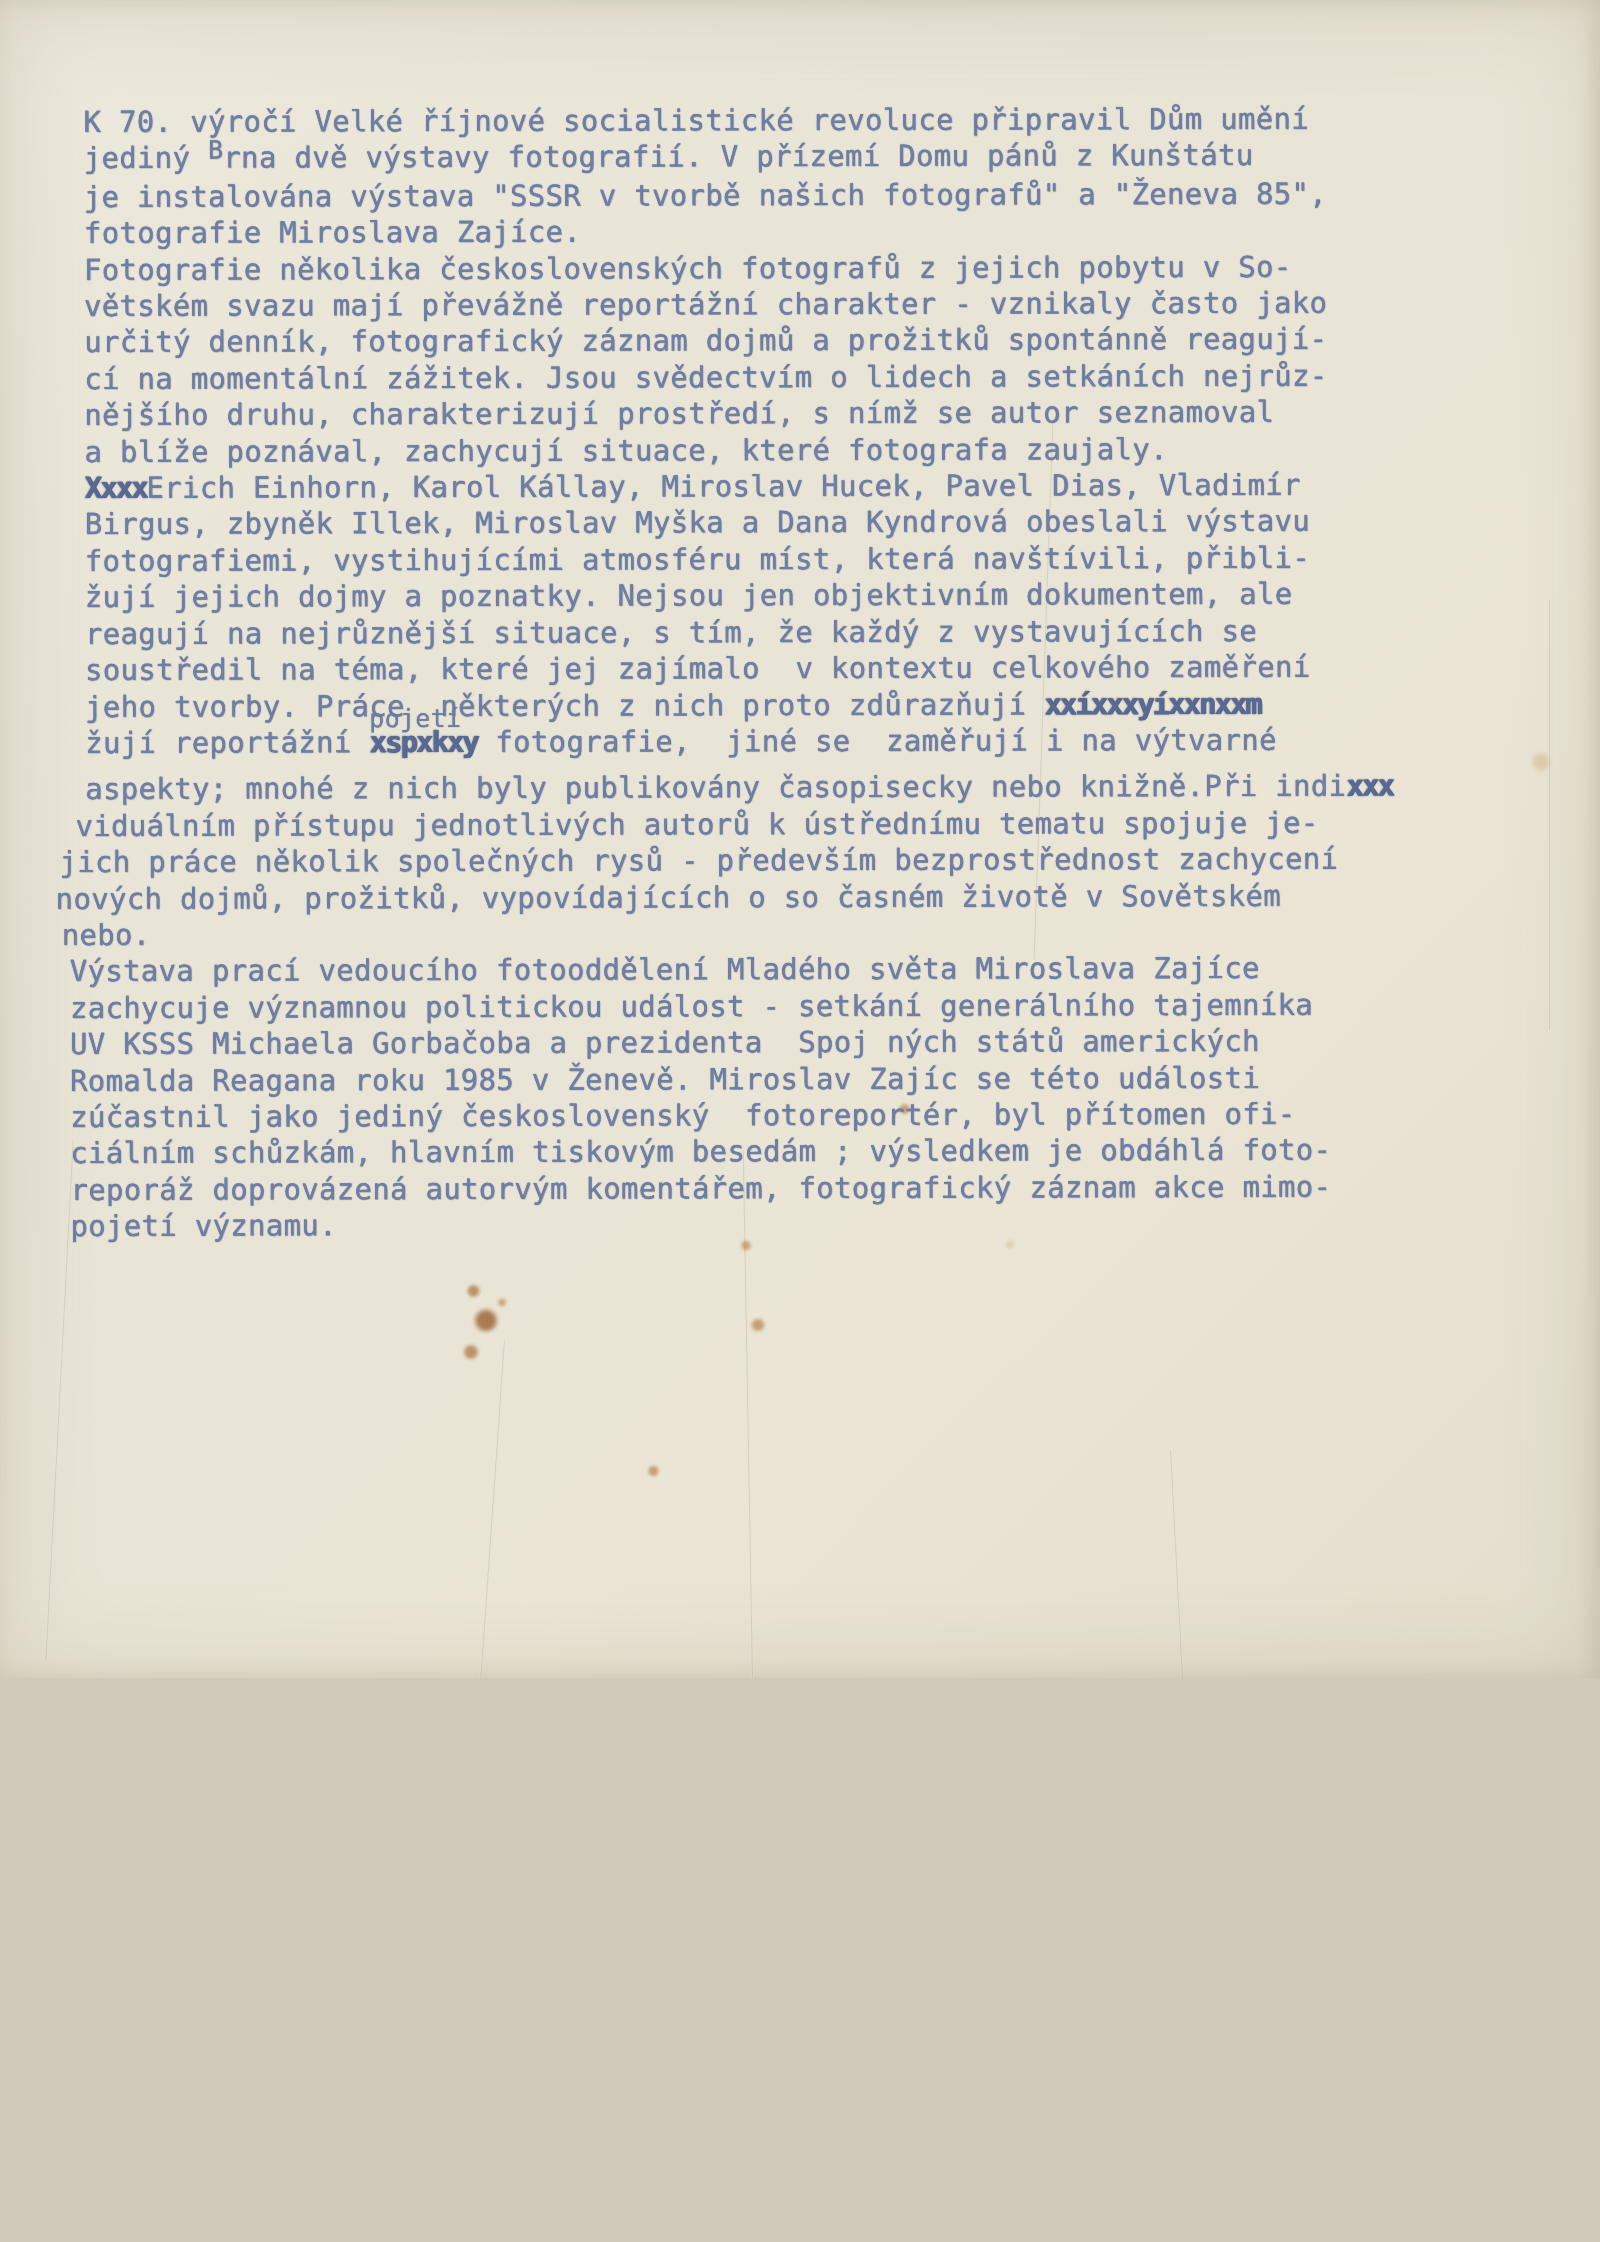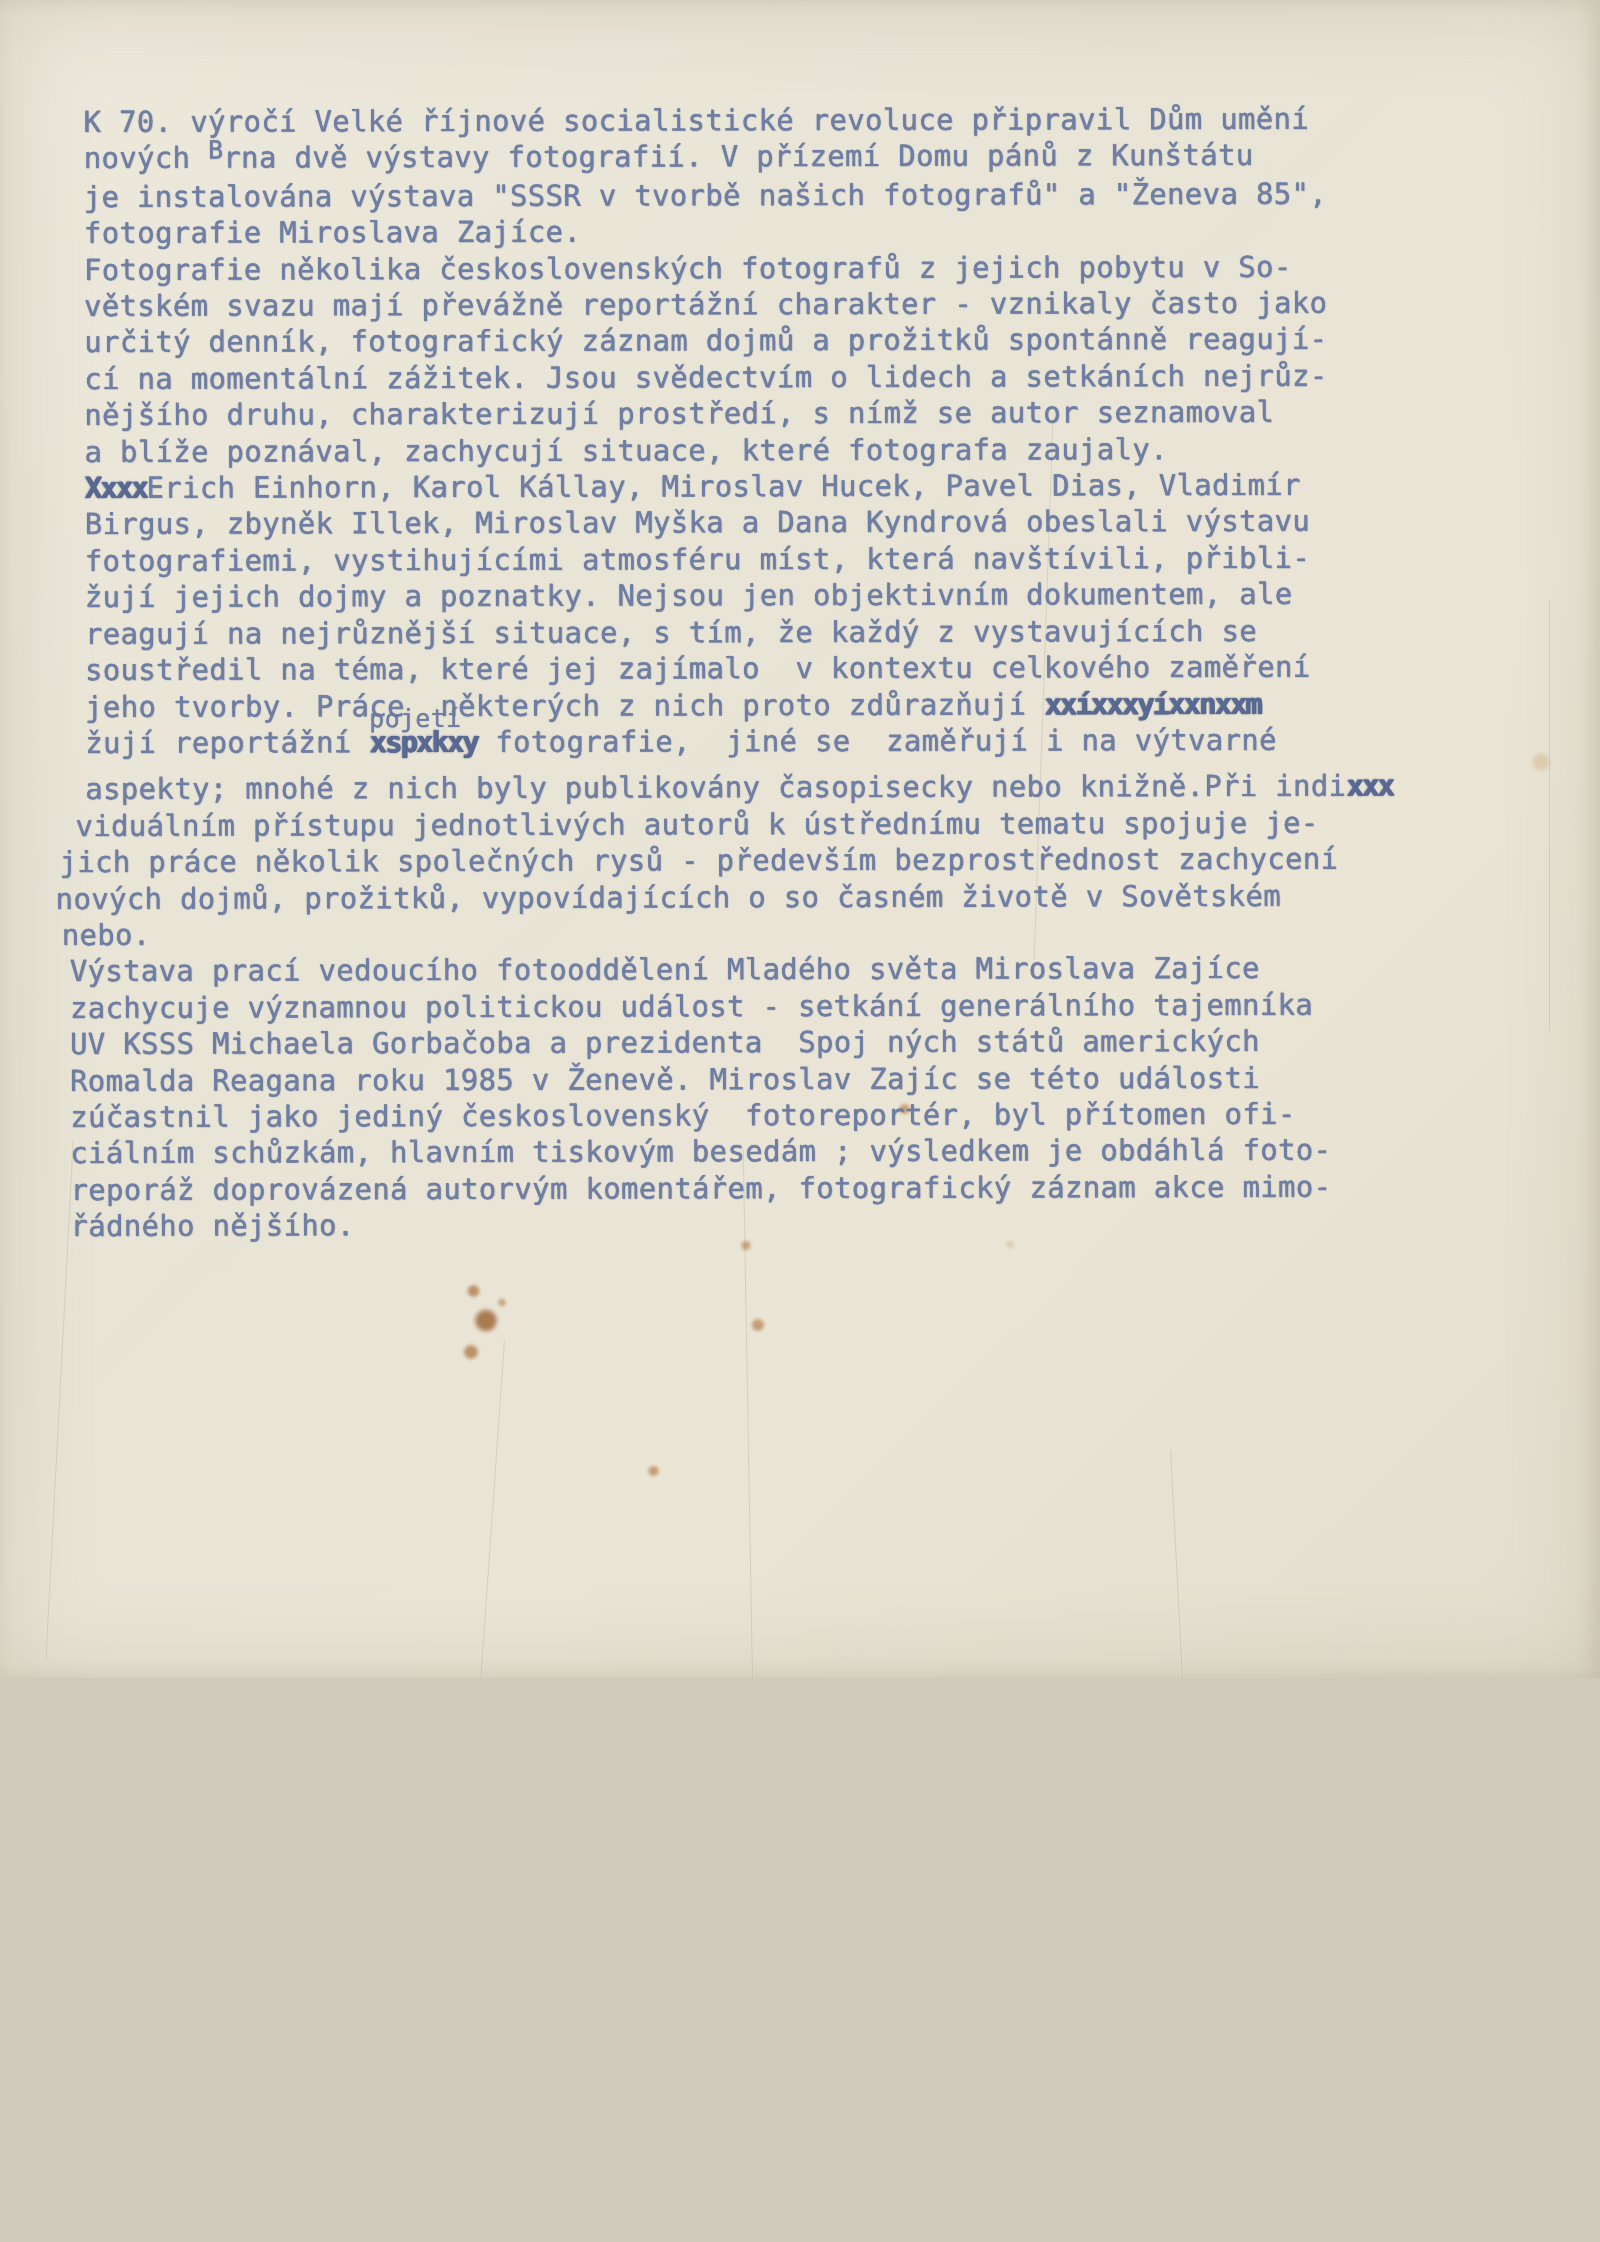--- a/index.html
+++ b/index.html
@@ -93,21 +93,21 @@
       <div class="stain" style="left: 472px; top: 1308px; width: 28px; height: 25px; opacity: 0.7; background: radial-gradient(circle, rgb(143, 79, 28) 0%, rgb(143, 79, 28) 40%, transparent 72%);"></div>
       <div class="stain" style="left: 462px; top: 1344px; width: 18px; height: 16px; opacity: 0.6; background: radial-gradient(circle, rgb(160, 92, 34) 0%, rgb(160, 92, 34) 40%, transparent 72%);"></div>
       <div class="stain" style="left: 497px; top: 1298px; width: 10px; height: 9px; opacity: 0.5; background: radial-gradient(circle, rgb(176, 106, 42) 0%, rgb(176, 106, 42) 40%, transparent 72%);"></div>
       <div class="stain" style="left: 647px; top: 1465px; width: 13px; height: 12px; opacity: 0.55; background: radial-gradient(circle, rgb(169, 100, 40) 0%, rgb(169, 100, 40) 40%, transparent 72%);"></div>
       <div class="stain" style="left: 652px; top: 1968px; width: 12px; height: 11px; opacity: 0.5; background: radial-gradient(circle, rgb(169, 100, 40) 0%, rgb(169, 100, 40) 40%, transparent 72%);"></div>
       <div class="stain" style="left: 1530px; top: 752px; width: 22px; height: 20px; opacity: 0.3; background: radial-gradient(circle, rgb(200, 154, 88) 0%, rgb(200, 154, 88) 40%, transparent 72%);"></div>
       <div class="stain" style="left: 1005px; top: 1240px; width: 10px; height: 9px; opacity: 0.3; background: radial-gradient(circle, rgb(200, 154, 88) 0%, rgb(200, 154, 88) 40%, transparent 72%);"></div>
     </div>
   <div class="text-block" id="text-block">
       <div class="line"><span class="seg">K 70. výročí Velké říjnové socialistické revoluce připravil Dům umění</span></div>
-      <div class="line"><span class="seg">nových </span><span class="seg raised">B</span><span class="seg">rna dvě výstavy fotografií. V přízemí Domu pánů z Kunštátu</span></div>
+      <div class="line"><span class="seg">jediný </span><span class="seg raised">B</span><span class="seg">rna dvě výstavy fotografií. V přízemí Domu pánů z Kunštátu</span></div>
       <div class="line"><span class="seg">je instalována výstava "SSSR v tvorbě našich fotografů" a "Ženeva 85",</span></div>
       <div class="line"><span class="seg">fotografie Miroslava Zajíce.</span></div>
       <div class="line"><span class="seg">Fotografie několika československých fotografů z jejich pobytu v So-</span></div>
       <div class="line"><span class="seg">větském svazu mají převážně reportážní charakter - vznikaly často jako</span></div>
       <div class="line"><span class="seg">určitý denník, fotografický záznam dojmů a prožitků spontánně reagují-</span></div>
       <div class="line"><span class="seg">cí na momentální zážitek. Jsou svědectvím o lidech a setkáních nejrůz-</span></div>
       <div class="line"><span class="seg">nějšího druhu, charakterizují prostředí, s nímž se autor seznamoval</span></div>
       <div class="line"><span class="seg">a blíže poznával, zachycují situace, které fotografa zaujaly.</span></div>
       <div class="line"><span class="seg overtype">Xxxx</span><span class="seg">Erich Einhorn, Karol Kállay, Miroslav Hucek, Pavel Dias, Vladimír</span></div>
       <div class="line"><span class="seg">Birgus, zbyněk Illek, Miroslav Myška a Dana Kyndrová obeslali výstavu</span></div>
@@ -122,15 +122,15 @@
       <div class="line" style="margin-left: -26px;"><span class="seg">jich práce několik společných rysů - především bezprostřednost zachycení</span></div>
       <div class="line" style="margin-left: -30px;"><span class="seg">nových dojmů, prožitků, vypovídajících o so časném životě v Sovětském</span></div>
       <div class="line" style="margin-left: -24px;"><span class="seg">nebo.</span></div>
       <div class="line" style="margin-left: -16px;"><span class="seg">Výstava prací vedoucího fotooddělení Mladého světa Miroslava Zajíce</span></div>
       <div class="line" style="margin-left: -16px;"><span class="seg">zachycuje významnou politickou událost - setkání generálního tajemníka</span></div>
       <div class="line" style="margin-left: -16px;"><span class="seg">UV KSSS Michaela Gorbačoba a prezidenta  Spoj ných států amerických</span></div>
       <div class="line" style="margin-left: -16px;"><span class="seg">Romalda Reagana roku 1985 v Ženevě. Miroslav Zajíc se této události</span></div>
       <div class="line" style="margin-left: -16px;"><span class="seg">zúčastnil jako jediný československý  fotoreportér, byl přítomen ofi-</span></div>
       <div class="line" style="margin-left: -16px;"><span class="seg">ciálním schůzkám, hlavním tiskovým besedám ; výsledkem je obdáhlá foto-</span></div>
       <div class="line" style="margin-left: -16px;"><span class="seg">reporáž doprovázená autorvým komentářem, fotografický záznam akce mimo-</span></div>
-      <div class="line" style="margin-left: -16px;"><span class="seg">řádného nějšího.</span></div>
+      <div class="line" style="margin-left: -16px;"><span class="seg">pojetí významu.</span></div>
     </div>
 </div>
 
 </body></html>

